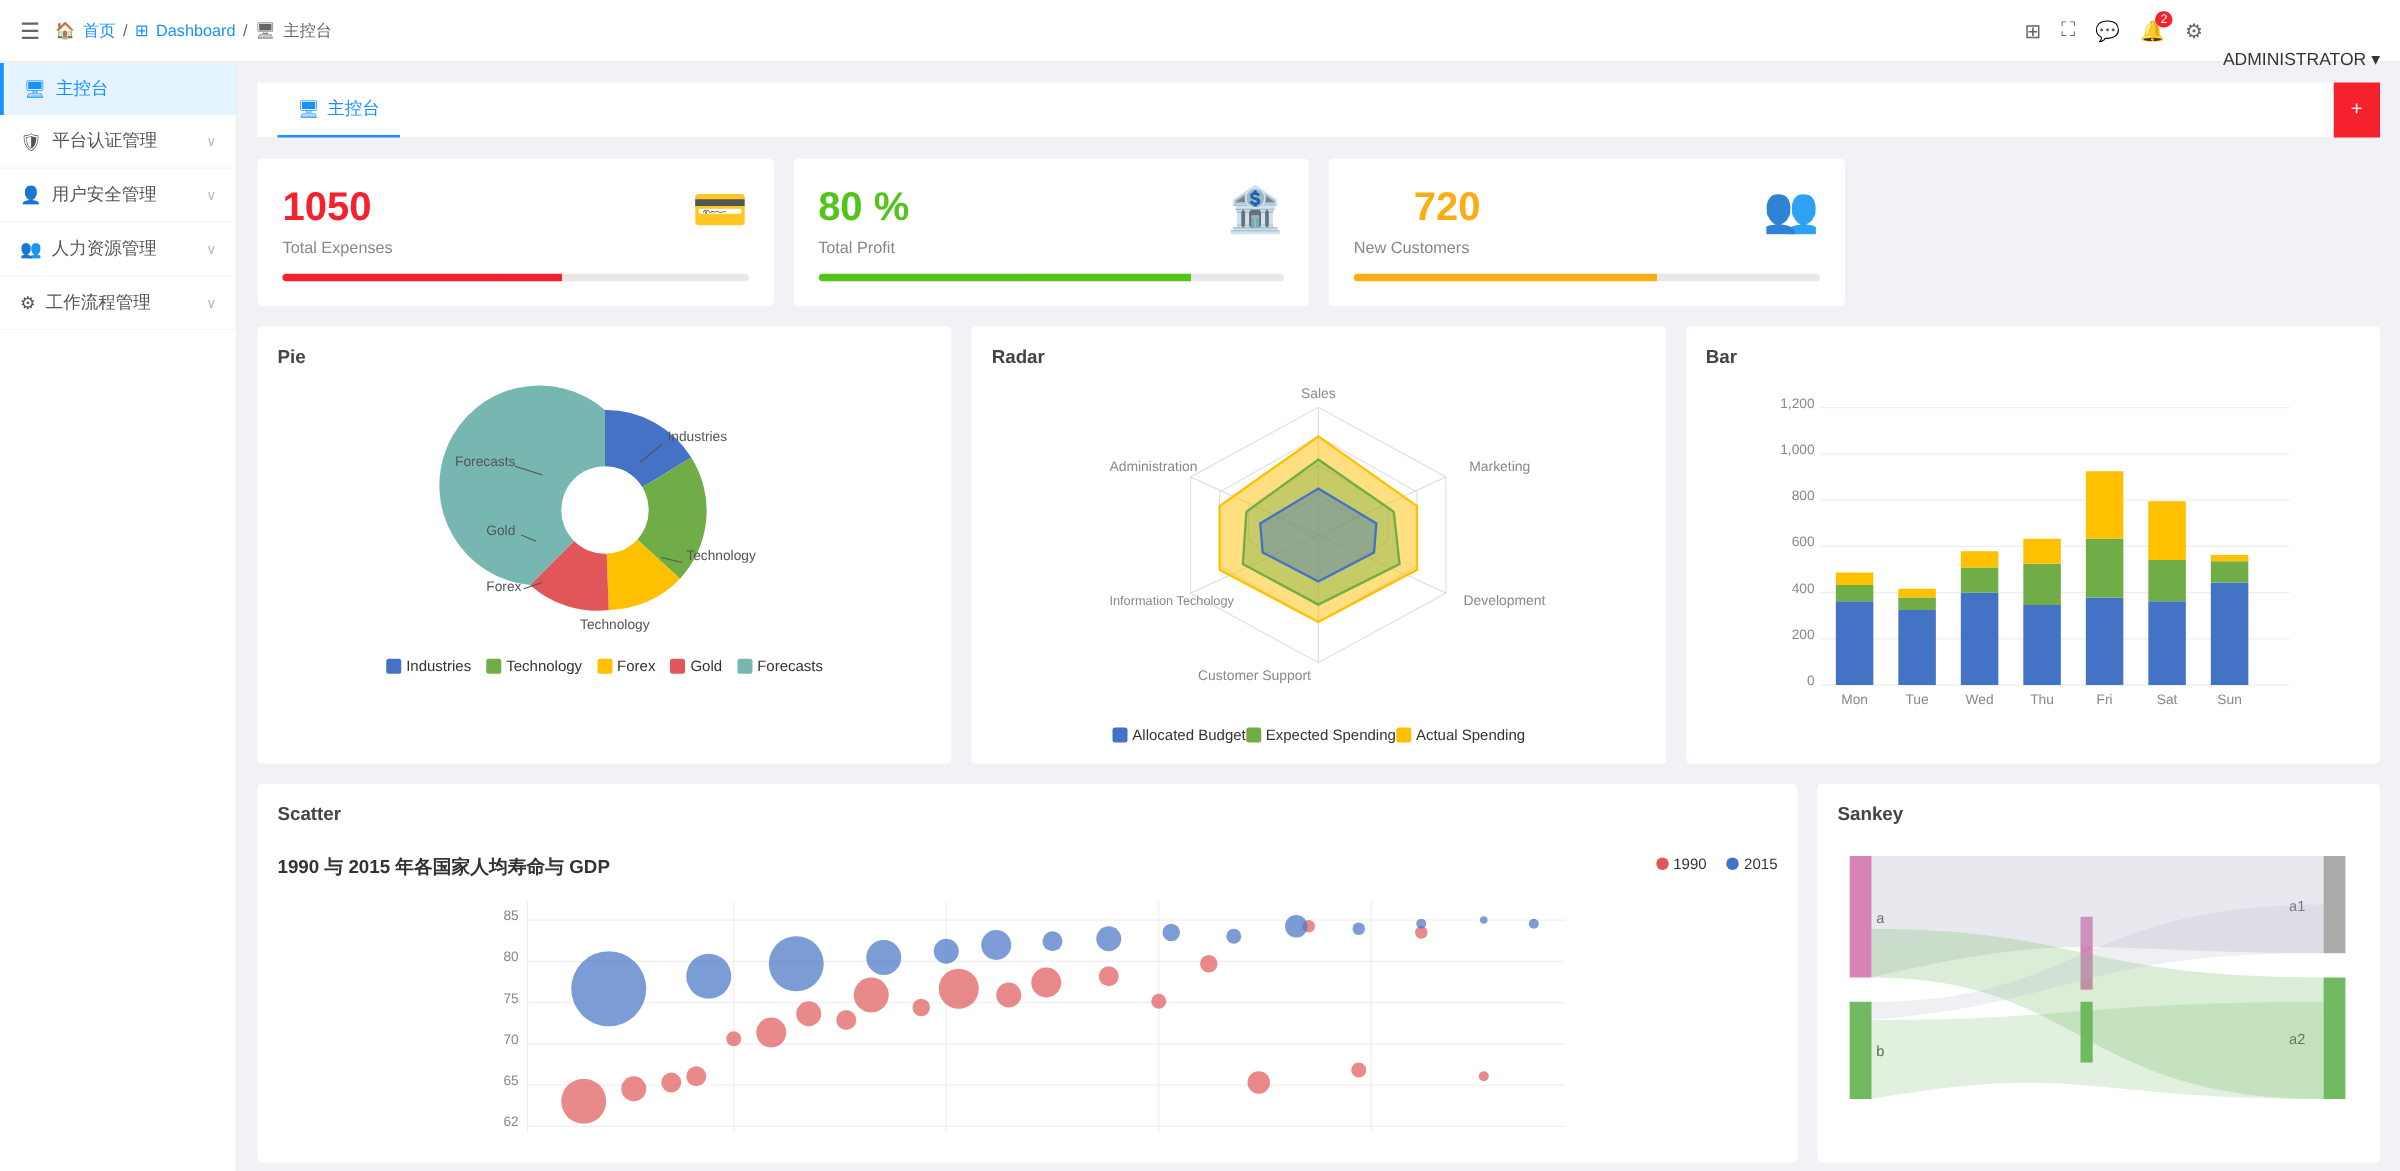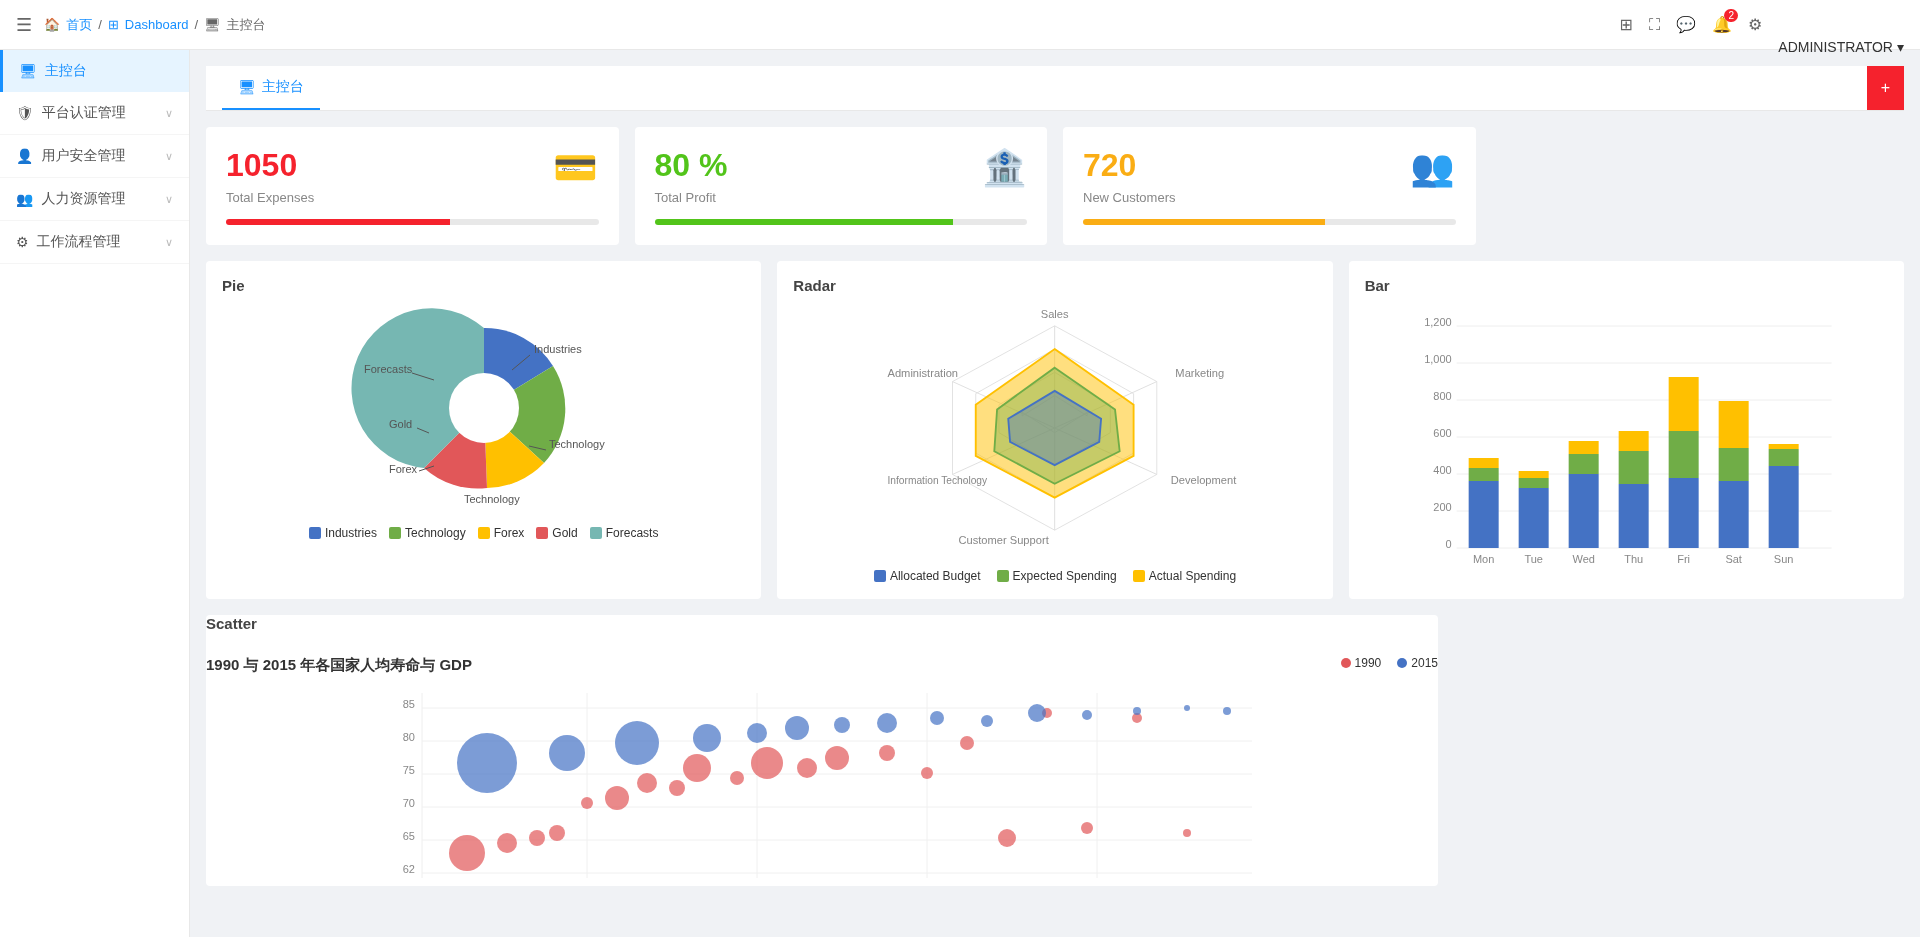--- a/index.html
+++ b/index.html
@@ -131,21 +131,21 @@
       position: absolute;
       right: 20px;
       top: 20px;
       font-size: 40px;
       opacity: 0.9;
     }
     .stat-bar { height: 6px; border-radius: 3px; margin-top: 8px; }
     .c-blue { color: #13c2c2; }
     .c-red { color: #f5222d; }
     .c-green { color: #52c41a; }
-    .c-orange { color: #faad14; }
+    .c-orange { color: #faad14; margin-left: 48px; }
     .bg-blue { background: linear-gradient(to right, #13c2c2 70%, #e8e8e8 70%); }
     .bg-red { background: linear-gradient(to right, #f5222d 60%, #e8e8e8 60%); }
     .bg-green { background: linear-gradient(to right, #52c41a 80%, #e8e8e8 80%); }
     .bg-orange { background: linear-gradient(to right, #faad14 65%, #e8e8e8 65%); }
 
     
     .charts-row {
       display: grid;
       grid-template-columns: 1fr 1fr 1fr;
       gap: 16px;
@@ -165,26 +165,27 @@
       gap: 16px;
     }
 
     
     .pie-container { display: flex; flex-direction: column; align-items: center; }
     .pie-legend { display: flex; flex-wrap: wrap; gap: 12px; justify-content: center; margin-top: 8px; font-size: 12px; }
     .legend-item { display: flex; align-items: center; gap: 4px; }
     .legend-dot { width: 12px; height: 12px; border-radius: 2px; }
 
     
-    .radar-legend { display: flex; gap: 16px; justify-content: center; margin-top: 8px; font-size: 12px; }
+    .radar-legend { display: flex; justify-content: center; margin-top: 20px; font-size: 12px; }
 
     
     .scatter-card {
       background: #fff;
       border-radius: 4px;
+      padding: 16px;
     }
     .scatter-title { font-size: 16px; font-weight: bold; color: #333; margin-bottom: 12px; }
     .scatter-legend { display: flex; gap: 16px; font-size: 12px; }
     .scatter-legend-item { display: flex; align-items: center; gap: 4px; }
 
     
     .sankey-card {
       background: #fff;
       border-radius: 4px;
       padding: 16px;
@@ -519,15 +520,40 @@
         <circle cx="550" cy="35" r="7" fill="rgba(68,114,196,0.7)"></circle>
         <circle cx="600" cy="38" r="6" fill="rgba(68,114,196,0.7)"></circle>
         <circle cx="650" cy="30" r="9" fill="rgba(68,114,196,0.7)"></circle>
         <circle cx="700" cy="32" r="5" fill="rgba(68,114,196,0.7)"></circle>
         <circle cx="750" cy="28" r="4" fill="rgba(68,114,196,0.7)"></circle>
         <circle cx="800" cy="25" r="3" fill="rgba(68,114,196,0.7)"></circle>
         <circle cx="840" cy="28" r="4" fill="rgba(68,114,196,0.7)"></circle>
       </svg>
     </div>
 
+    <div class="sankey-card">
+      <div class="sankey-title">Sankey</div>
+      <svg width="100%" height="220" viewBox="0 0 430 220">
+
+        <rect x="10" y="10" width="18" height="100" fill="#d783b8"></rect>
+        <text x="32" y="65" font-size="12" fill="#555">a</text>
+        <rect x="10" y="130" width="18" height="80" fill="#70b960"></rect>
+        <text x="32" y="175" font-size="12" fill="#555">b</text>
+
+        <rect x="400" y="10" width="18" height="80" fill="#aaa"></rect>
+        <text x="385" y="55" font-size="12" fill="#555" text-anchor="end">a1</text>
+        <rect x="400" y="110" width="18" height="100" fill="#70b960"></rect>
+        <text x="385" y="165" font-size="12" fill="#555" text-anchor="end">a2</text>
+
+        <rect x="200" y="60" width="10" height="60" fill="#d783b8"></rect>
+        <rect x="200" y="130" width="10" height="50" fill="#70b960"></rect>
+
+        <path d="M28,10 C200,10 200,10 400,10 L400,90 C200,90 200,70 28,110 Z" fill="rgba(180,180,200,0.3)"></path>
+
+        <path d="M28,70 C200,70 200,110 400,110 L400,210 C200,210 200,110 28,110 Z" fill="rgba(112,185,96,0.25)"></path>
+
+        <path d="M28,130 C200,130 200,50 400,50 L400,90 C200,90 200,130 28,145 Z" fill="rgba(180,180,200,0.2)"></path>
+        <path d="M28,145 C200,145 200,130 400,130 L400,210 C200,210 200,180 28,210 Z" fill="rgba(112,185,96,0.2)"></path>
+      </svg>
+    </div>
 
   </div>
 </div>
 
 </body></html>

